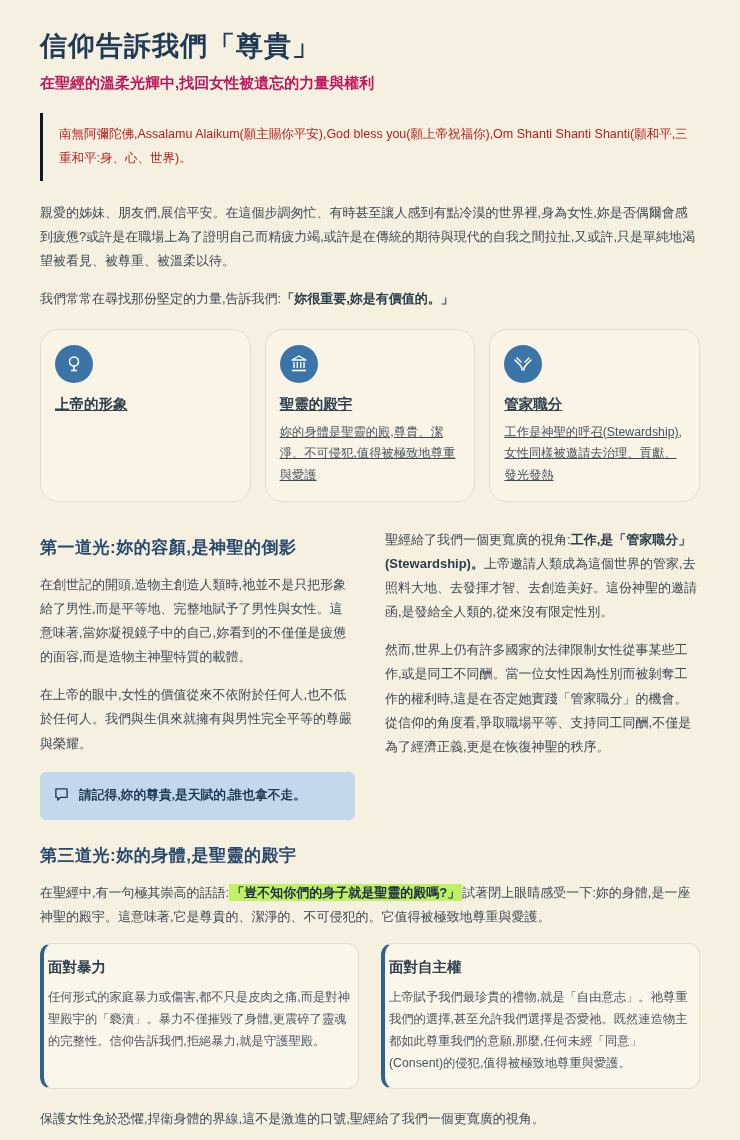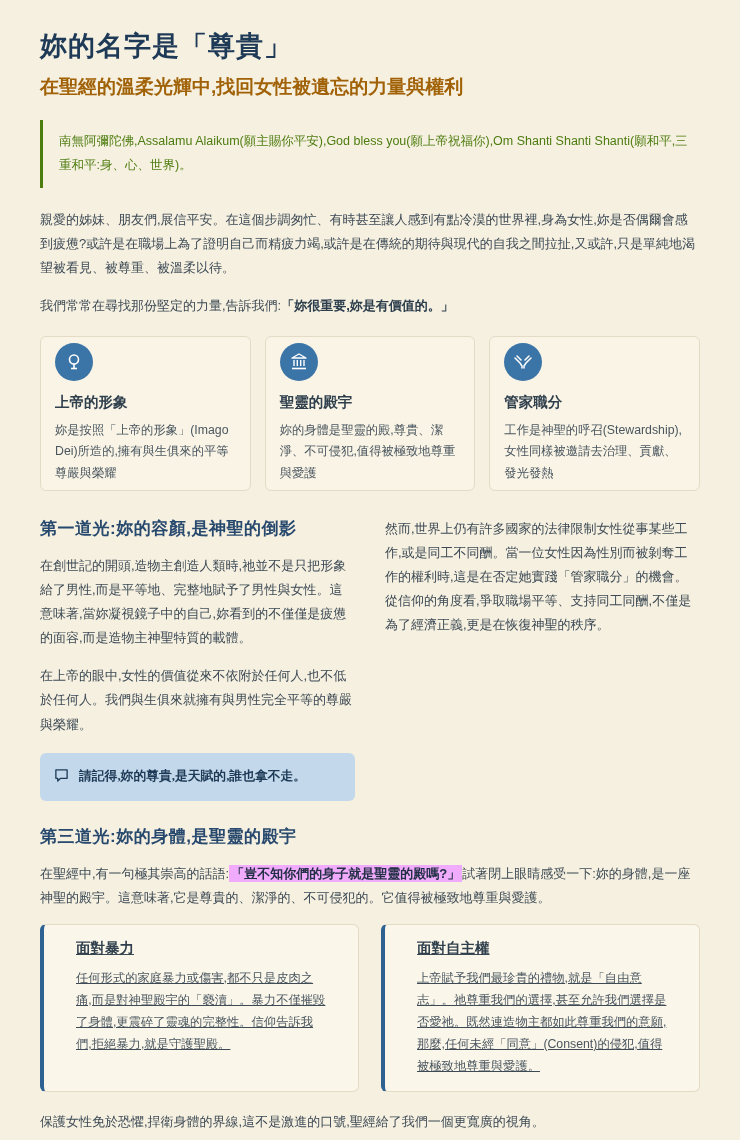--- a/index.html
+++ b/index.html
@@ -10,102 +10,100 @@
     color: #3d4a55;
     width: 740px;
     min-height: 1140px;
   }
   .page { padding: 28px 40px 30px 40px; }
 
   h1.page-title {
     font-size: 27px; font-weight: bold; color: #1e3a57;
     letter-spacing: 1px; margin-bottom: 10px;
   }
-  .page-subtitle { font-size: 19px; color: #a16207; font-weight: bold; margin-bottom: 20px; }
+  .page-subtitle { font-size: 15px; color: #be185d; font-weight: bold; margin-bottom: 20px; }
 
   .blessing-quote {
-    border-left: 3px solid #4d7c0f;
+    border-left: 3px solid #0f172a;
     padding: 10px 10px 10px 16px;
-    font-size: 12.5px; line-height: 1.9; color: #4d7c0f;
+    font-size: 12.5px; line-height: 1.9; color: #b91c1c;
     margin-bottom: 20px;
   }
 
   p.body-text { font-size: 13px; line-height: 1.85; margin-bottom: 14px; color: #3d4a55; }
   p.body-text b { color: #2c3e4c; }
 
   .pillar-row { display: flex; gap: 14px; margin: 18px 0 26px 0; }
   .pillar-card {
     flex: 1; background: #f9f4e6; border: 1px solid #e4dbc7;
-    border-radius: 6px; padding: 6px 14px; min-height: 105px;
+    border-radius: 18px; padding: 15px 14px; min-height: 105px; text-decoration: underline;
   }
   .icon-circle {
     width: 38px; height: 38px; border-radius: 50%;
     background: #3b74a6; display: flex; align-items: center; justify-content: center;
     margin-bottom: 12px;
   }
   .icon-circle svg { display: block; }
   .pillar-title { font-size: 14.5px; font-weight: bold; color: #2f3f4c; margin-bottom: 8px; }
   .pillar-text { font-size: 12.3px; line-height: 1.75; color: #4a565f; }
 
   .two-col { display: flex; gap: 30px; margin-bottom: 24px; }
   .col { flex: 1; }
   h2.light-heading {
     font-size: 17px; font-weight: bold; color: #27496e;
-    margin: 0 0 14px 0; letter-spacing: 0.5px;
+    margin: 8px 0 14px 0; letter-spacing: 0.5px;
   }
 
   .reminder-callout {
     background: #c3d9eb; border-radius: 6px;
     padding: 14px 14px; margin-top: 16px;
     display: flex; align-items: flex-start; gap: 10px; font-family: Liberation Serif, serif;
   }
   .reminder-callout .callout-text { font-size: 12.8px; font-weight: bold; color: #1e3a57; line-height: 1.5; }
   .speech-icon { flex: none; margin-top: 1px; }
 
   .highlight-pink {
-    background: #f0abfc; color: #222f44; font-weight: bold;
+    background: #bef264; color: #222f44; font-weight: bold;
     padding: 1px 2px;
   }
 
   .guard-row { display: flex; gap: 22px; margin: 6px 0 18px 0; }
   .guard-card {
     flex: 1; background: #faf6ea; border: 1px solid #e4dbc7;
-    border-left: 4px solid #2e6293; border-radius: 6px;
-    padding: 14px 32px;
-    text-decoration: underline;
+    border-left: 4px solid #2e6293; border-radius: 12px;
+    padding: 14px 4px;
   }
   .guard-title { font-size: 14.5px; font-weight: bold; color: #2f3f4c; margin-bottom: 9px; }
   .guard-text { font-size: 12.3px; line-height: 1.8; color: #4a565f; }
 </style>
 </head>
 <body>
 
 <div class="page">
 
-  <h1 class="page-title">妳的名字是「尊貴」</h1>
+  <h1 class="page-title">信仰告訴我們「尊貴」</h1>
   <div class="page-subtitle">在聖經的溫柔光輝中,找回女性被遺忘的力量與權利</div>
 
   <div class="blessing-quote">
     <span>南無阿彌陀佛,Assalamu Alaikum(願主賜你平安),God bless you(願上帝祝福你),Om Shanti Shanti Shanti(願和平,三重和平:身、心、世界)。</span>
   </div>
 
   <p class="body-text">親愛的姊妹、朋友們,展信平安。在這個步調匆忙、有時甚至讓人感到有點冷漠的世界裡,身為女性,妳是否偶爾會感到疲憊?或許是在職場上為了證明自己而精疲力竭,或許是在傳統的期待與現代的自我之間拉扯,又或許,只是單純地渴望被看見、被尊重、被溫柔以待。</p>
   <p class="body-text"><span>我們常常在尋找那份堅定的力量,告訴我們:</span><b>「妳很重要,妳是有價值的。」</b></p>
 
   <div class="pillar-row">
     <div class="pillar-card">
       <div class="icon-circle">
         <svg width="20" height="20" viewBox="0 0 20 20">
             <circle cx="10" cy="7.5" r="4.5" fill="none" stroke="#ffffff" stroke-width="1.6"></circle>
             <line x1="10" y1="12" x2="10" y2="16" stroke="#ffffff" stroke-width="1.6"></line>
             <line x1="7" y1="16.5" x2="13" y2="16.5" stroke="#ffffff" stroke-width="1.6"></line>
           </svg>
       </div>
       <div class="pillar-title">上帝的形象</div>
-      <div class="pillar-text">妳是按照「上帝的形象」(Imago Dei)所造的,擁有與生俱來的平等尊嚴與榮耀</div>
     </div>
     <div class="pillar-card">
       <div class="icon-circle">
         <svg width="20" height="20" viewBox="0 0 20 20">
             <path d="M10 2 L17 6 L3 6 Z" fill="none" stroke="#ffffff" stroke-width="1.4" stroke-linejoin="round"></path>
             <line x1="5" y1="8" x2="5" y2="14" stroke="#ffffff" stroke-width="1.4"></line>
             <line x1="8.3" y1="8" x2="8.3" y2="14" stroke="#ffffff" stroke-width="1.4"></line>
             <line x1="11.7" y1="8" x2="11.7" y2="14" stroke="#ffffff" stroke-width="1.4"></line>
             <line x1="15" y1="8" x2="15" y2="14" stroke="#ffffff" stroke-width="1.4"></line>
             <line x1="3" y1="16.5" x2="17" y2="16.5" stroke="#ffffff" stroke-width="1.6"></line>
@@ -136,20 +134,21 @@
       <div class="reminder-callout">
         <span class="speech-icon">
           <svg width="15" height="15" viewBox="0 0 16 16">
               <path d="M2 2 H14 V11 H7 L4 14 V11 H2 Z" fill="none" stroke="#1e3a57" stroke-width="1.4" stroke-linejoin="round"></path>
             </svg>
         </span>
         <span class="callout-text">請記得,妳的尊貴,是天賦的,誰也拿不走。</span>
       </div>
     </div>
     <div class="col">
+      <p class="body-text"><span>聖經給了我們一個更寬廣的視角:</span><b>工作,是「管家職分」(Stewardship)。</b><span>上帝邀請人類成為這個世界的管家,去照料大地、去發揮才智、去創造美好。這份神聖的邀請函,是發給全人類的,從來沒有限定性別。</span></p>
       <p class="body-text">然而,世界上仍有許多國家的法律限制女性從事某些工作,或是同工不同酬。當一位女性因為性別而被剝奪工作的權利時,這是在否定她實踐「管家職分」的機會。從信仰的角度看,爭取職場平等、支持同工同酬,不僅是為了經濟正義,更是在恢復神聖的秩序。</p>
     </div>
   </div>
 
   <h2 class="light-heading">第三道光:妳的身體,是聖靈的殿宇</h2>
   <p class="body-text"><span>在聖經中,有一句極其崇高的話語:</span><span class="highlight-pink">「豈不知你們的身子就是聖靈的殿嗎?」</span><span>試著閉上眼睛感受一下:妳的身體,是一座神聖的殿宇。這意味著,它是尊貴的、潔淨的、不可侵犯的。它值得被極致地尊重與愛護。</span></p>
 
   <div class="guard-row">
     <div class="guard-card">
       <div class="guard-title">面對暴力</div>

